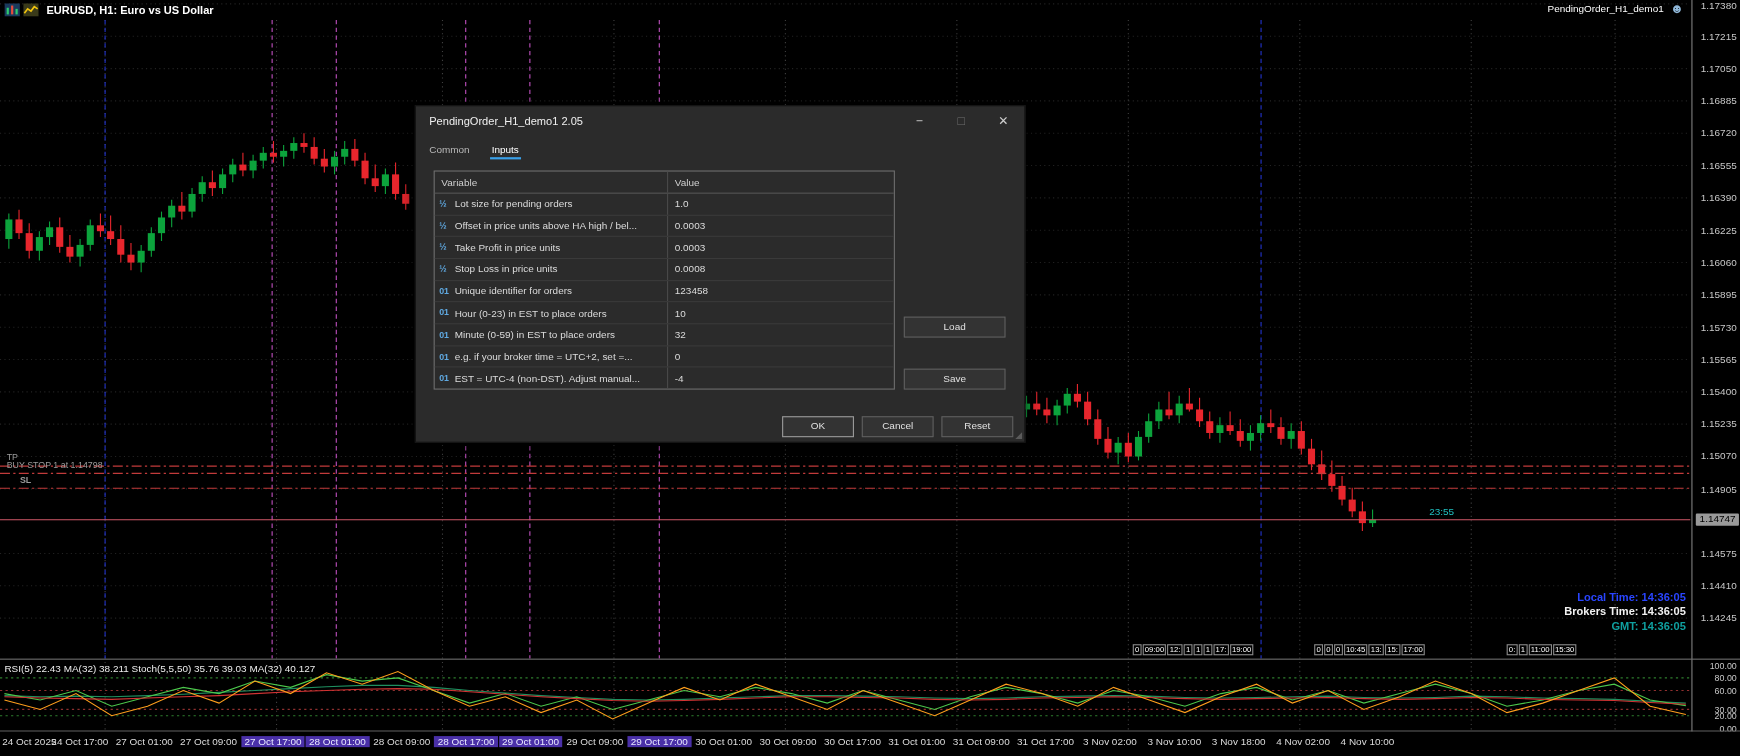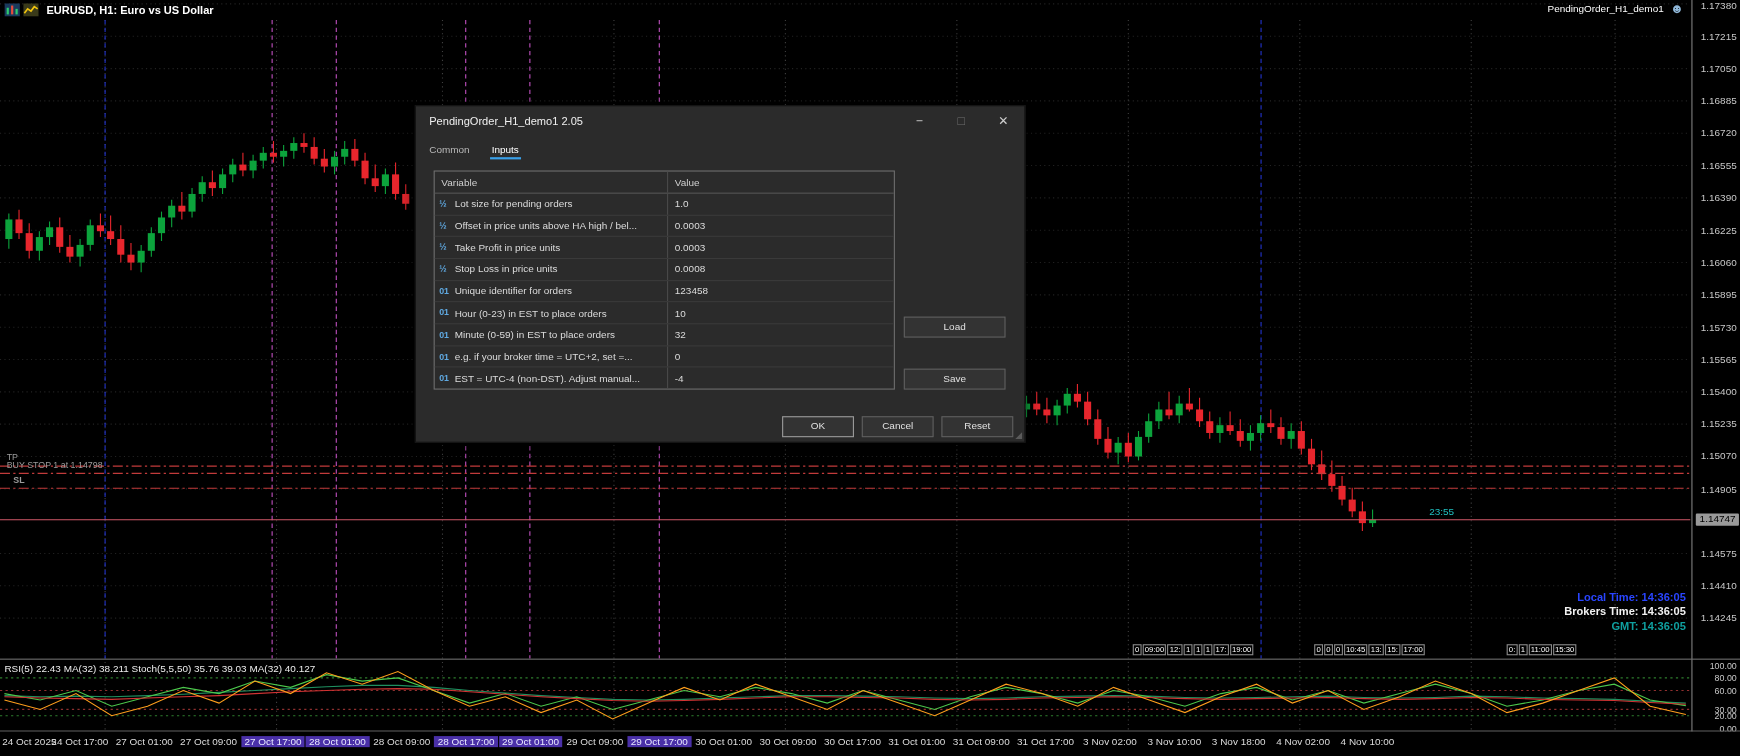--- a/index.html
+++ b/index.html
@@ -384,21 +384,21 @@
       <div class="tag-cluster" style="left: 1362px;">
         <span class="tag">0:</span>
         <span class="tag">1</span>
         <span class="tag">11:00</span>
         <span class="tag">15:30</span>
       </div>
     </div>
   <div id="order-labels-root">
       <div class="order-label" style="left: 6px; top: 409.083px;">TP</div>
       <div class="order-label" style="left: 6px; top: 415.632px;">BUY STOP 1 at 1.14798</div>
-      <div class="order-label" style="left: 12px; top: 429.084px; font-weight: bold;">SL</div>
+      <div class="order-label" style="left: 18px; top: 429.084px; font-weight: bold;">SL</div>
     </div>
 
   <div class="dialog">
     <div class="dlg-title">
       <span>PendingOrder_H1_demo1 2.05</span>
     </div>
     <div class="dlg-winbtns">
       <span class="winbtn">−</span>
       <span class="winbtn max">□</span>
       <span class="winbtn">✕</span>

